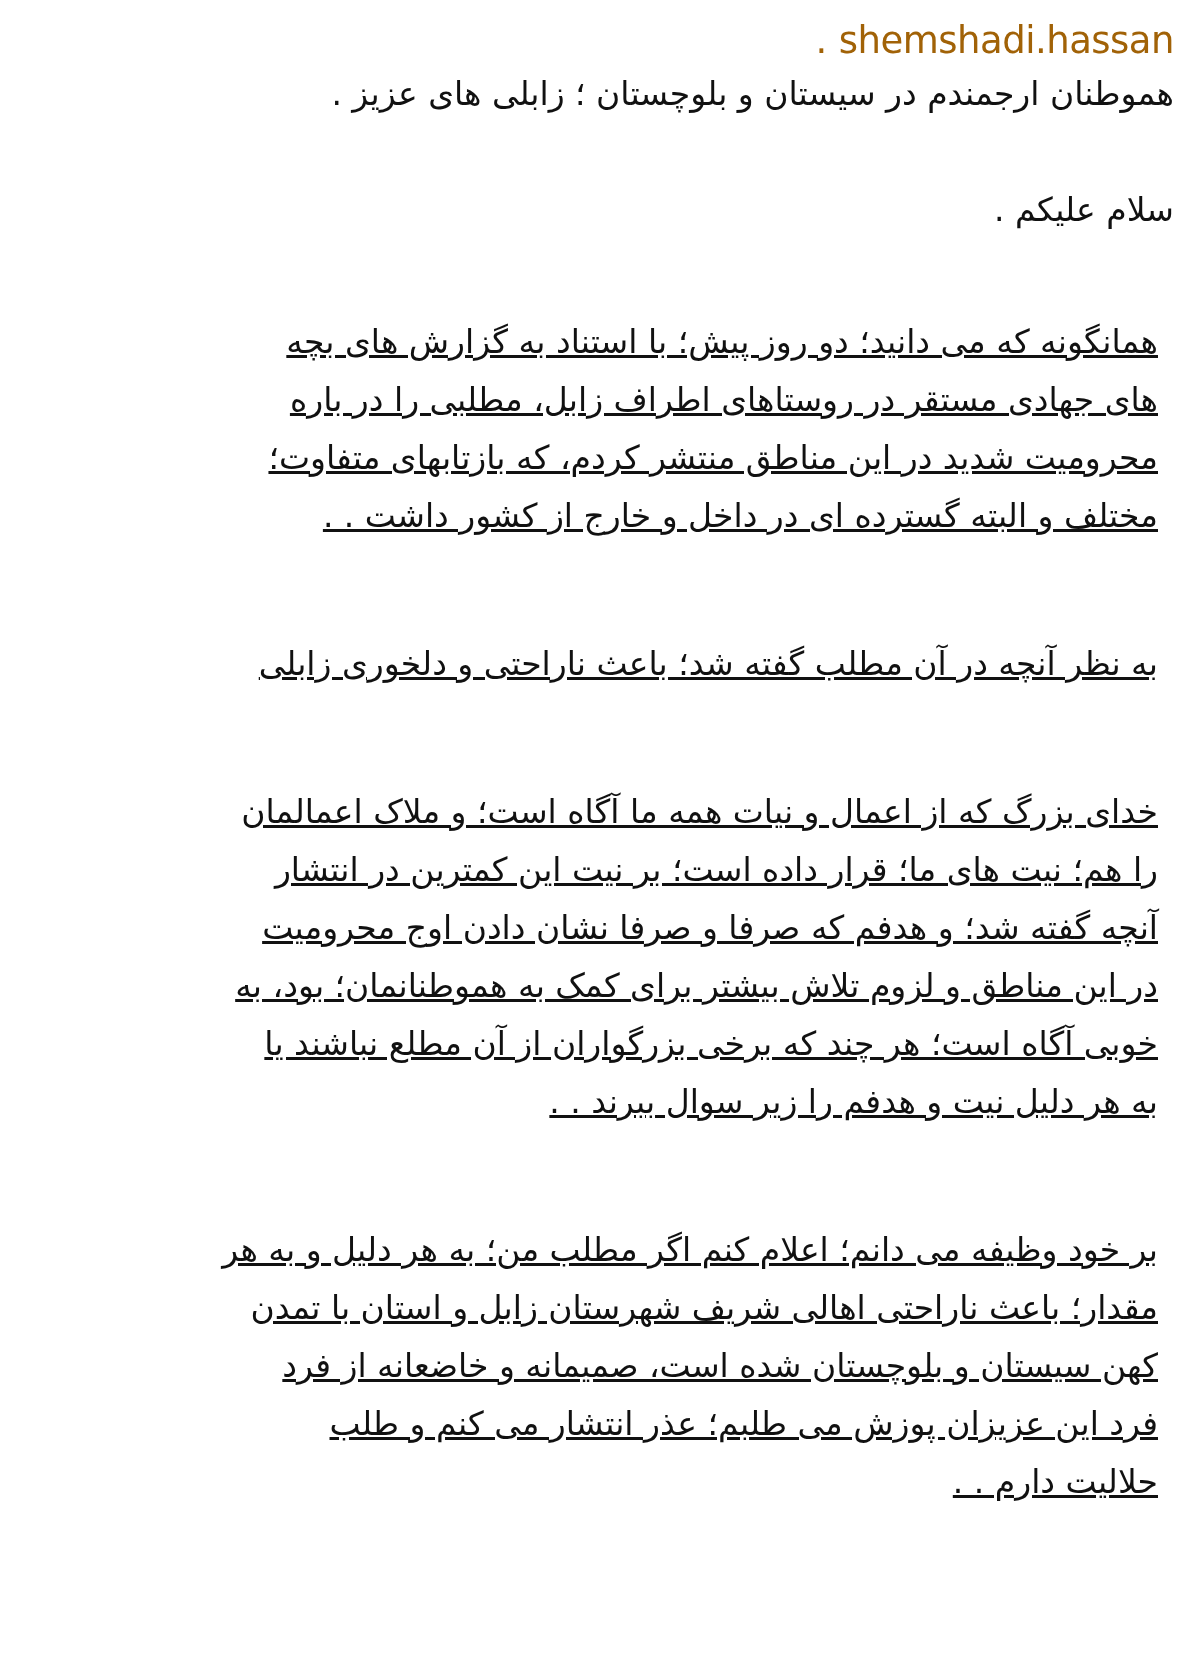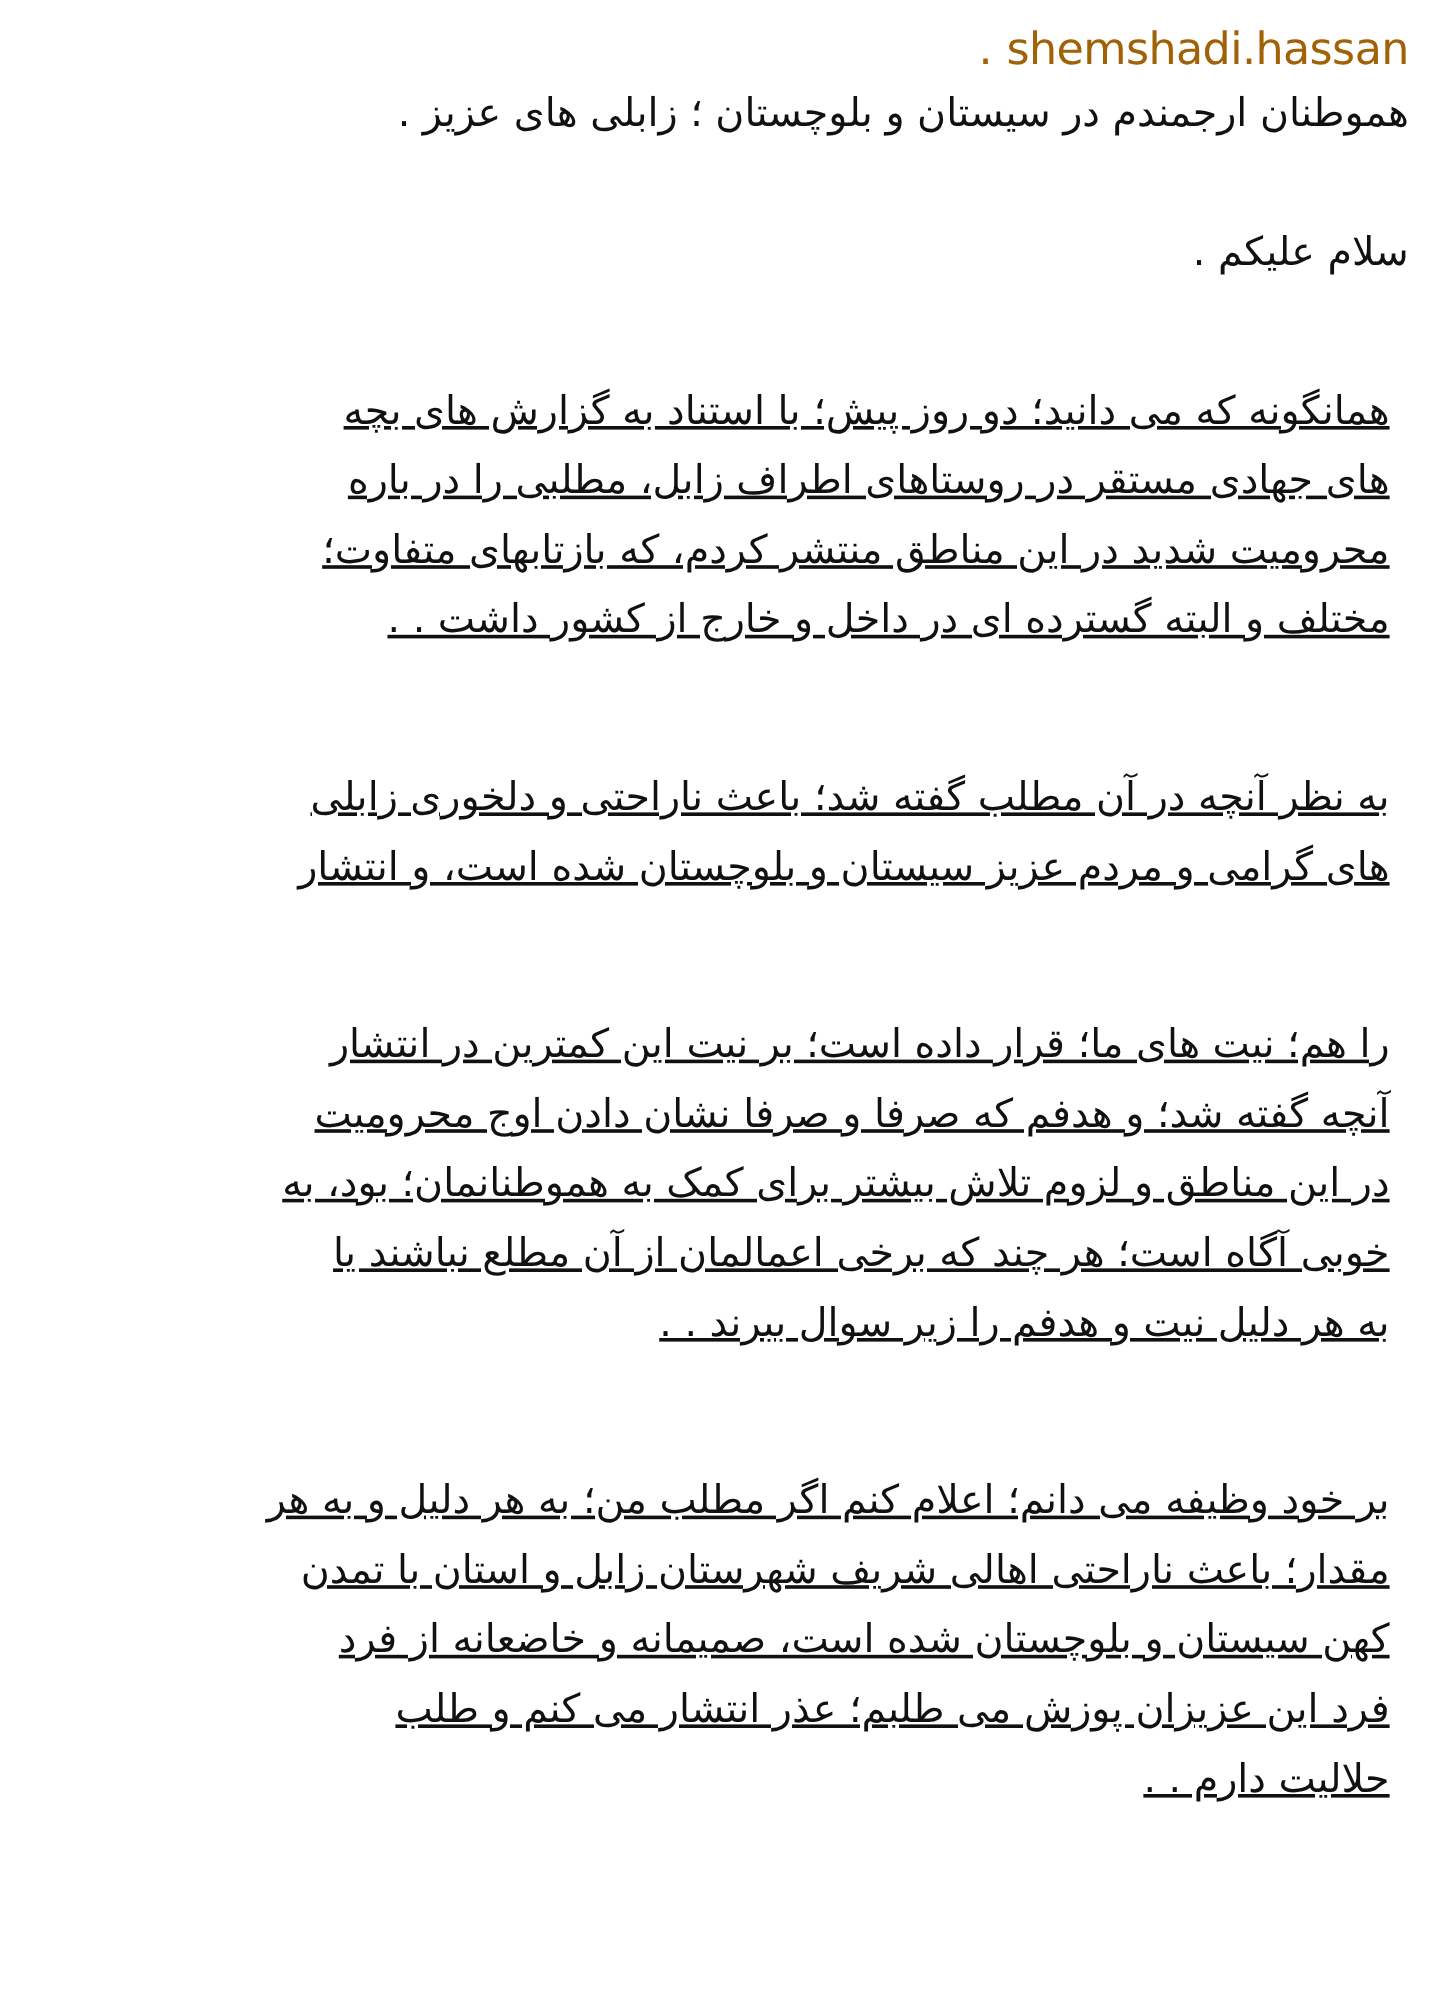--- a/index.html
+++ b/index.html
@@ -76,29 +76,29 @@
     <div class="para">
       <div class="line">همانگونه که می دانید؛ دو روز پیش؛ با استناد به گزارش های بچه</div>
       <div class="line">های جهادی مستقر در روستاهای اطراف زابل، مطلبی را در باره</div>
       <div class="line">محرومیت شدید در این مناطق منتشر کردم، که بازتابهای متفاوت؛</div>
       <div class="line">مختلف و البته گسترده ای در داخل و خارج از کشور داشت . .</div>
     </div>
 
     <div class="gap"></div>
     <div class="para">
       <div class="line">به نظر آنچه در آن مطلب گفته شد؛ باعث ناراحتی و دلخوری زابلی</div>
-      <div class="line">های گرامی و مردم عزیز سیستان و بلوچستان شده است، و انتشار</div>
     </div>
 
     <div class="gap"></div>
     <div class="para">
+      <div class="line">خدای بزرگ که از اعمال و نیات همه ما آگاه است؛ و ملاک اعمالمان</div>
       <div class="line">را هم؛ نیت های ما؛ قرار داده است؛ بر نیت این کمترین در انتشار</div>
       <div class="line">آنچه گفته شد؛ و هدفم که صرفا و صرفا نشان دادن اوج محرومیت</div>
       <div class="line">در این مناطق و لزوم تلاش بیشتر برای کمک به هموطنانمان؛ بود، به</div>
-      <div class="line">خوبی آگاه است؛ هر چند که برخی اعمالمان از آن مطلع نباشند یا</div>
+      <div class="line">خوبی آگاه است؛ هر چند که برخی بزرگواران از آن مطلع نباشند یا</div>
       <div class="line">به هر دلیل نیت و هدفم را زیر سوال ببرند . .</div>
     </div>
 
     <div class="gap"></div>
     <div class="para">
       <div class="line">بر خود وظیفه می دانم؛ اعلام کنم اگر مطلب من؛ به هر دلیل و به هر</div>
       <div class="line">مقدار؛ باعث ناراحتی اهالی شریف شهرستان زابل و استان با تمدن</div>
       <div class="line">کهن سیستان و بلوچستان شده است، صمیمانه و خاضعانه از فرد</div>
       <div class="line">فرد این عزیزان پوزش می طلبم؛ عذر انتشار می کنم و طلب</div>
       <div class="line">حلالیت دارم . .</div>

